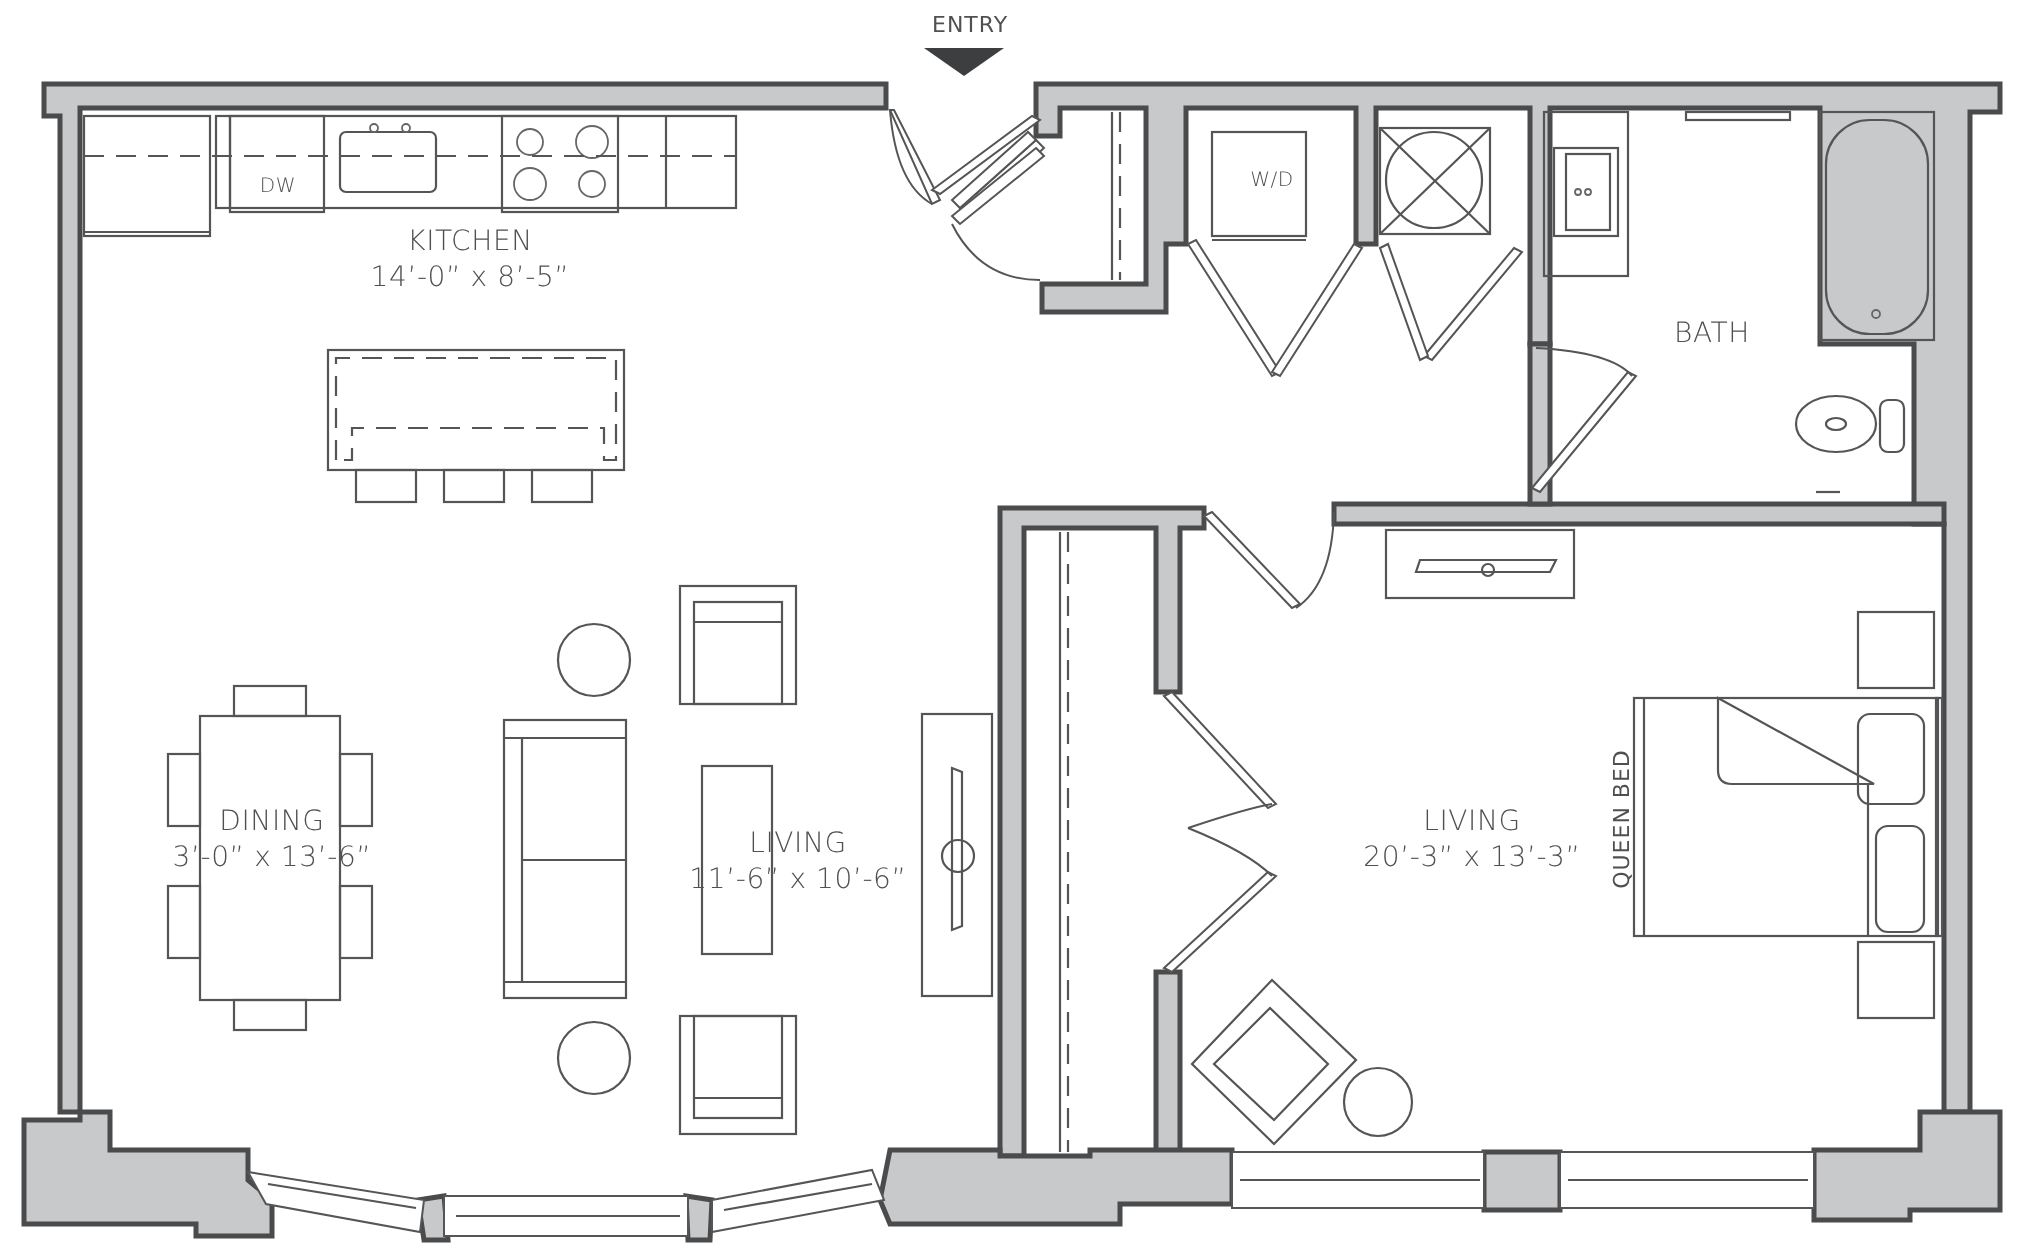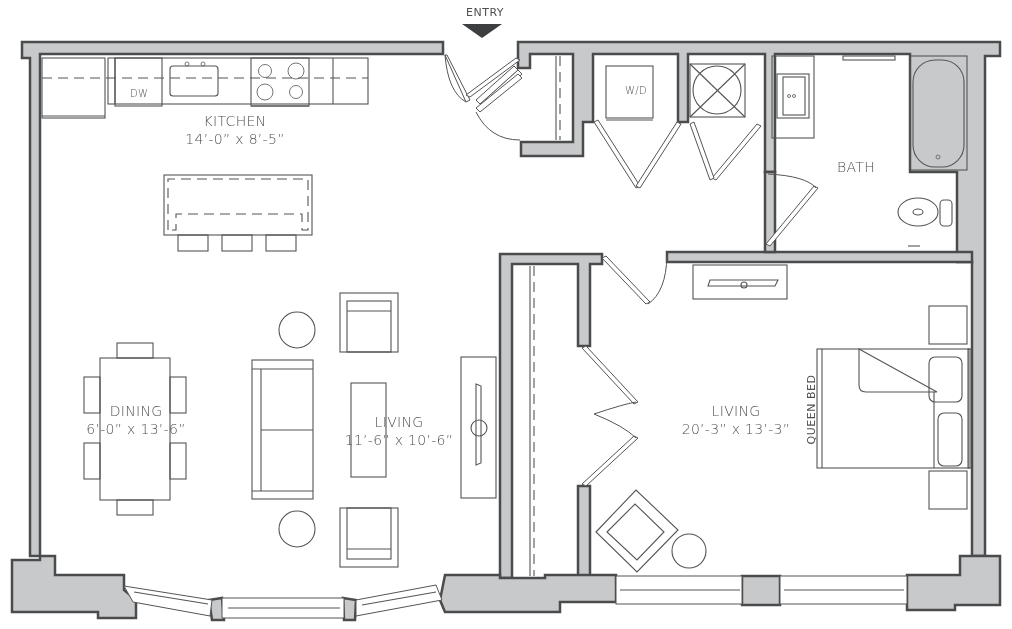--- a/index.html
+++ b/index.html
@@ -194,21 +194,21 @@
 
 <div class="entry">ENTRY</div>
 
 <div class="lbl" style="left:160px;top:112px;width:150px;">
   <div>KITCHEN</div>
   <div>14’-0” x 8’-5”</div>
 </div>
 
 <div class="lbl" style="left:66px;top:402px;width:140px;">
   <div>DINING</div>
-  <div>6’-0” x 13’-6”</div>
+  <div>3’-0” x 13’-6”</div>
 </div>
 
 <div class="lbl" style="left:329px;top:413px;width:140px;text-align:center;">
   <div>LIVING</div>
   <div>11’-6” x 10’-6”</div>
 </div>
 
 <div class="lbl" style="left:666px;top:402px;width:140px;">
   <div>LIVING</div>
   <div>20’-3” x 13’-3”</div>

